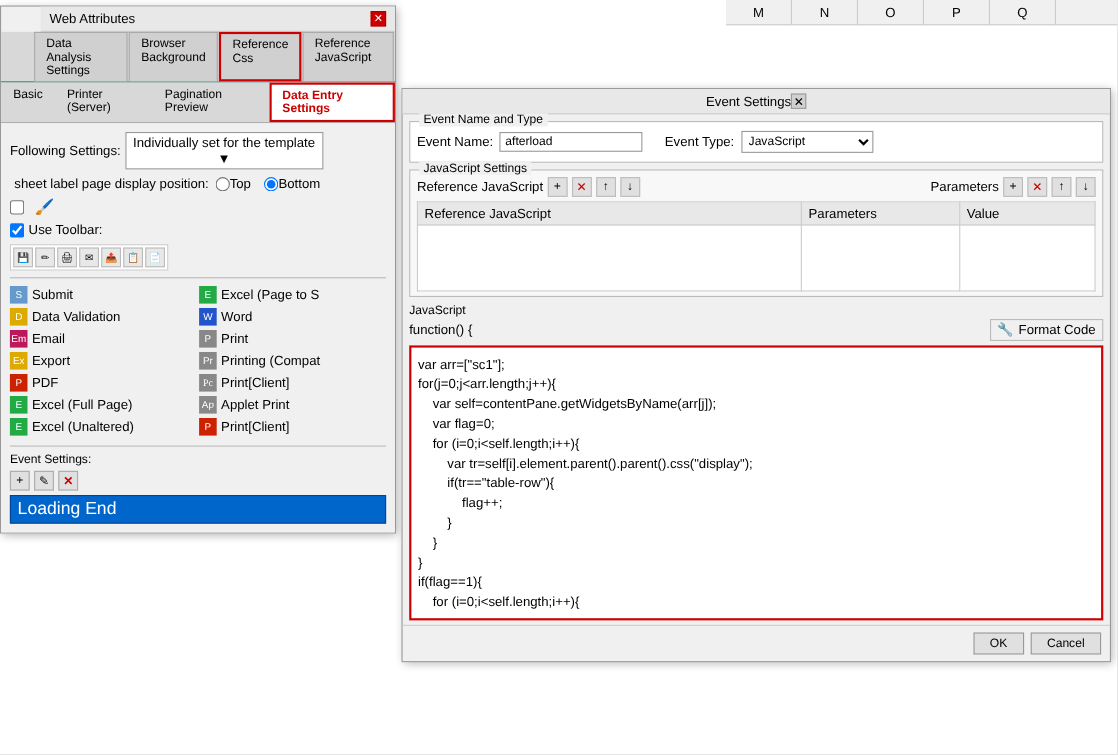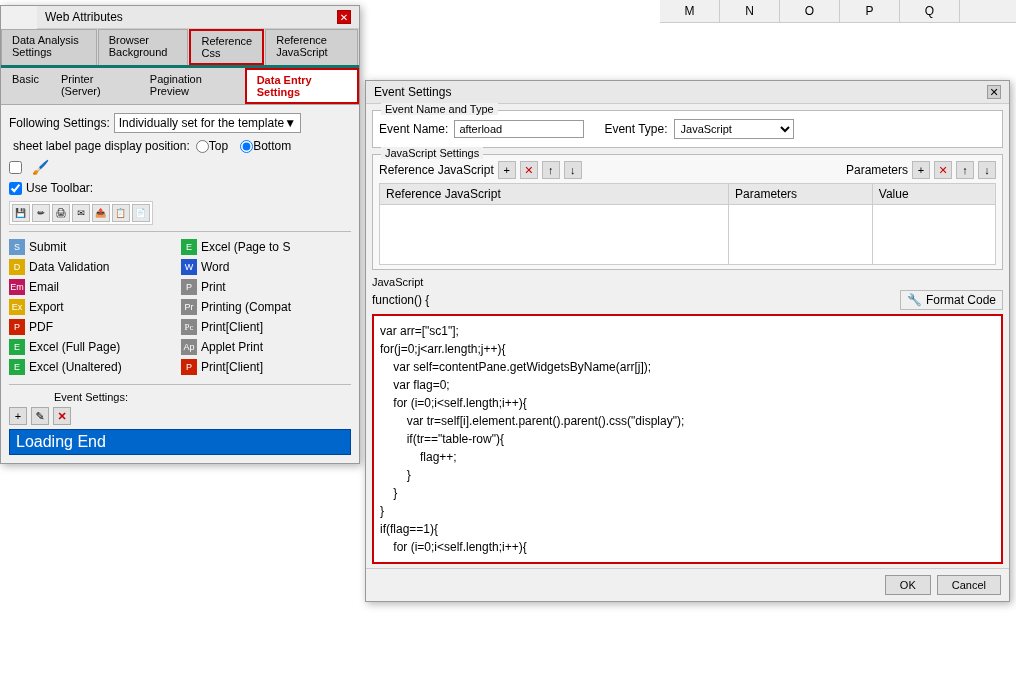--- a/index.html
+++ b/index.html
@@ -50,21 +50,22 @@
       background: #cc0000;
       border: 1px solid #aa0000;
       cursor: pointer;
       display: flex; align-items: center; justify-content: center;
       font-size: 10px; color: white;
     }
 
     .tabs-row {
       display: flex;
       background: #d8d8d8;
-      border-bottom: 3px solid #0f766e;
+      border-bottom: 1px solid #0f766e;
+      padding-left: 30px;
     }
     .tab {
       padding: 4px 10px;
       border: 1px solid #aaa;
       border-bottom: none;
       background: #d0d0d0;
       cursor: pointer;
       font-size: 11px;
       margin-right: 1px;
     }
@@ -100,23 +101,24 @@
       margin-bottom: 6px;
       font-size: 11px;
     }
     .settings-label { margin-right: 4px; white-space: nowrap; }
     .settings-dropdown {
       border: 1px solid #999;
       background: white;
       padding: 2px 4px;
       font-size: 11px;
       display: flex;
-      align-items: flex-end;
+      align-items: center;
       justify-content: space-between;
       min-width: 180px;
+      flex-direction: column;
     }
     .radio-item { display: flex; align-items: center; margin-right: 8px; }
 
     .checkbox-row {
       display: flex;
       align-items: center;
       font-size: 11px;
       margin-bottom: 6px;
     }
 
@@ -158,21 +160,20 @@
     .item-icon {
       width: 16px; height: 16px;
       margin-right: 4px;
       display: flex; align-items: center; justify-content: center;
       font-size: 9px;
     }
 
     .event-settings-label {
       font-size: 11px;
       margin-bottom: 4px;
-      margin-left: 45px;
     }
     .event-toolbar {
       display: flex;
       align-items: center;
       gap: 4px;
       margin-bottom: 4px;
     }
     .event-btn {
       width: 18px; height: 18px;
       background: #e0e0e0;
@@ -197,21 +198,21 @@
       top: 80px; left: 365px;
       width: 645px;
       background: #f0f0f0;
       border: 1px solid #999;
       box-shadow: 2px 2px 8px rgba(0,0,0,0.3);
     }
     .dialog-titlebar {
       background: #e8e8e8;
       padding: 4px 8px;
       display: flex;
-      justify-content: space-between;
+      justify-content: center;
       align-items: center;
       border-bottom: 1px solid #ccc;
     }
     .dialog-title { font-size: 12px; }
     .dialog-close {
       width: 14px; height: 14px;
       background: #d0d0d0;
       border: 1px solid #999;
       cursor: pointer;
       display: flex; align-items: center; justify-content: center;

